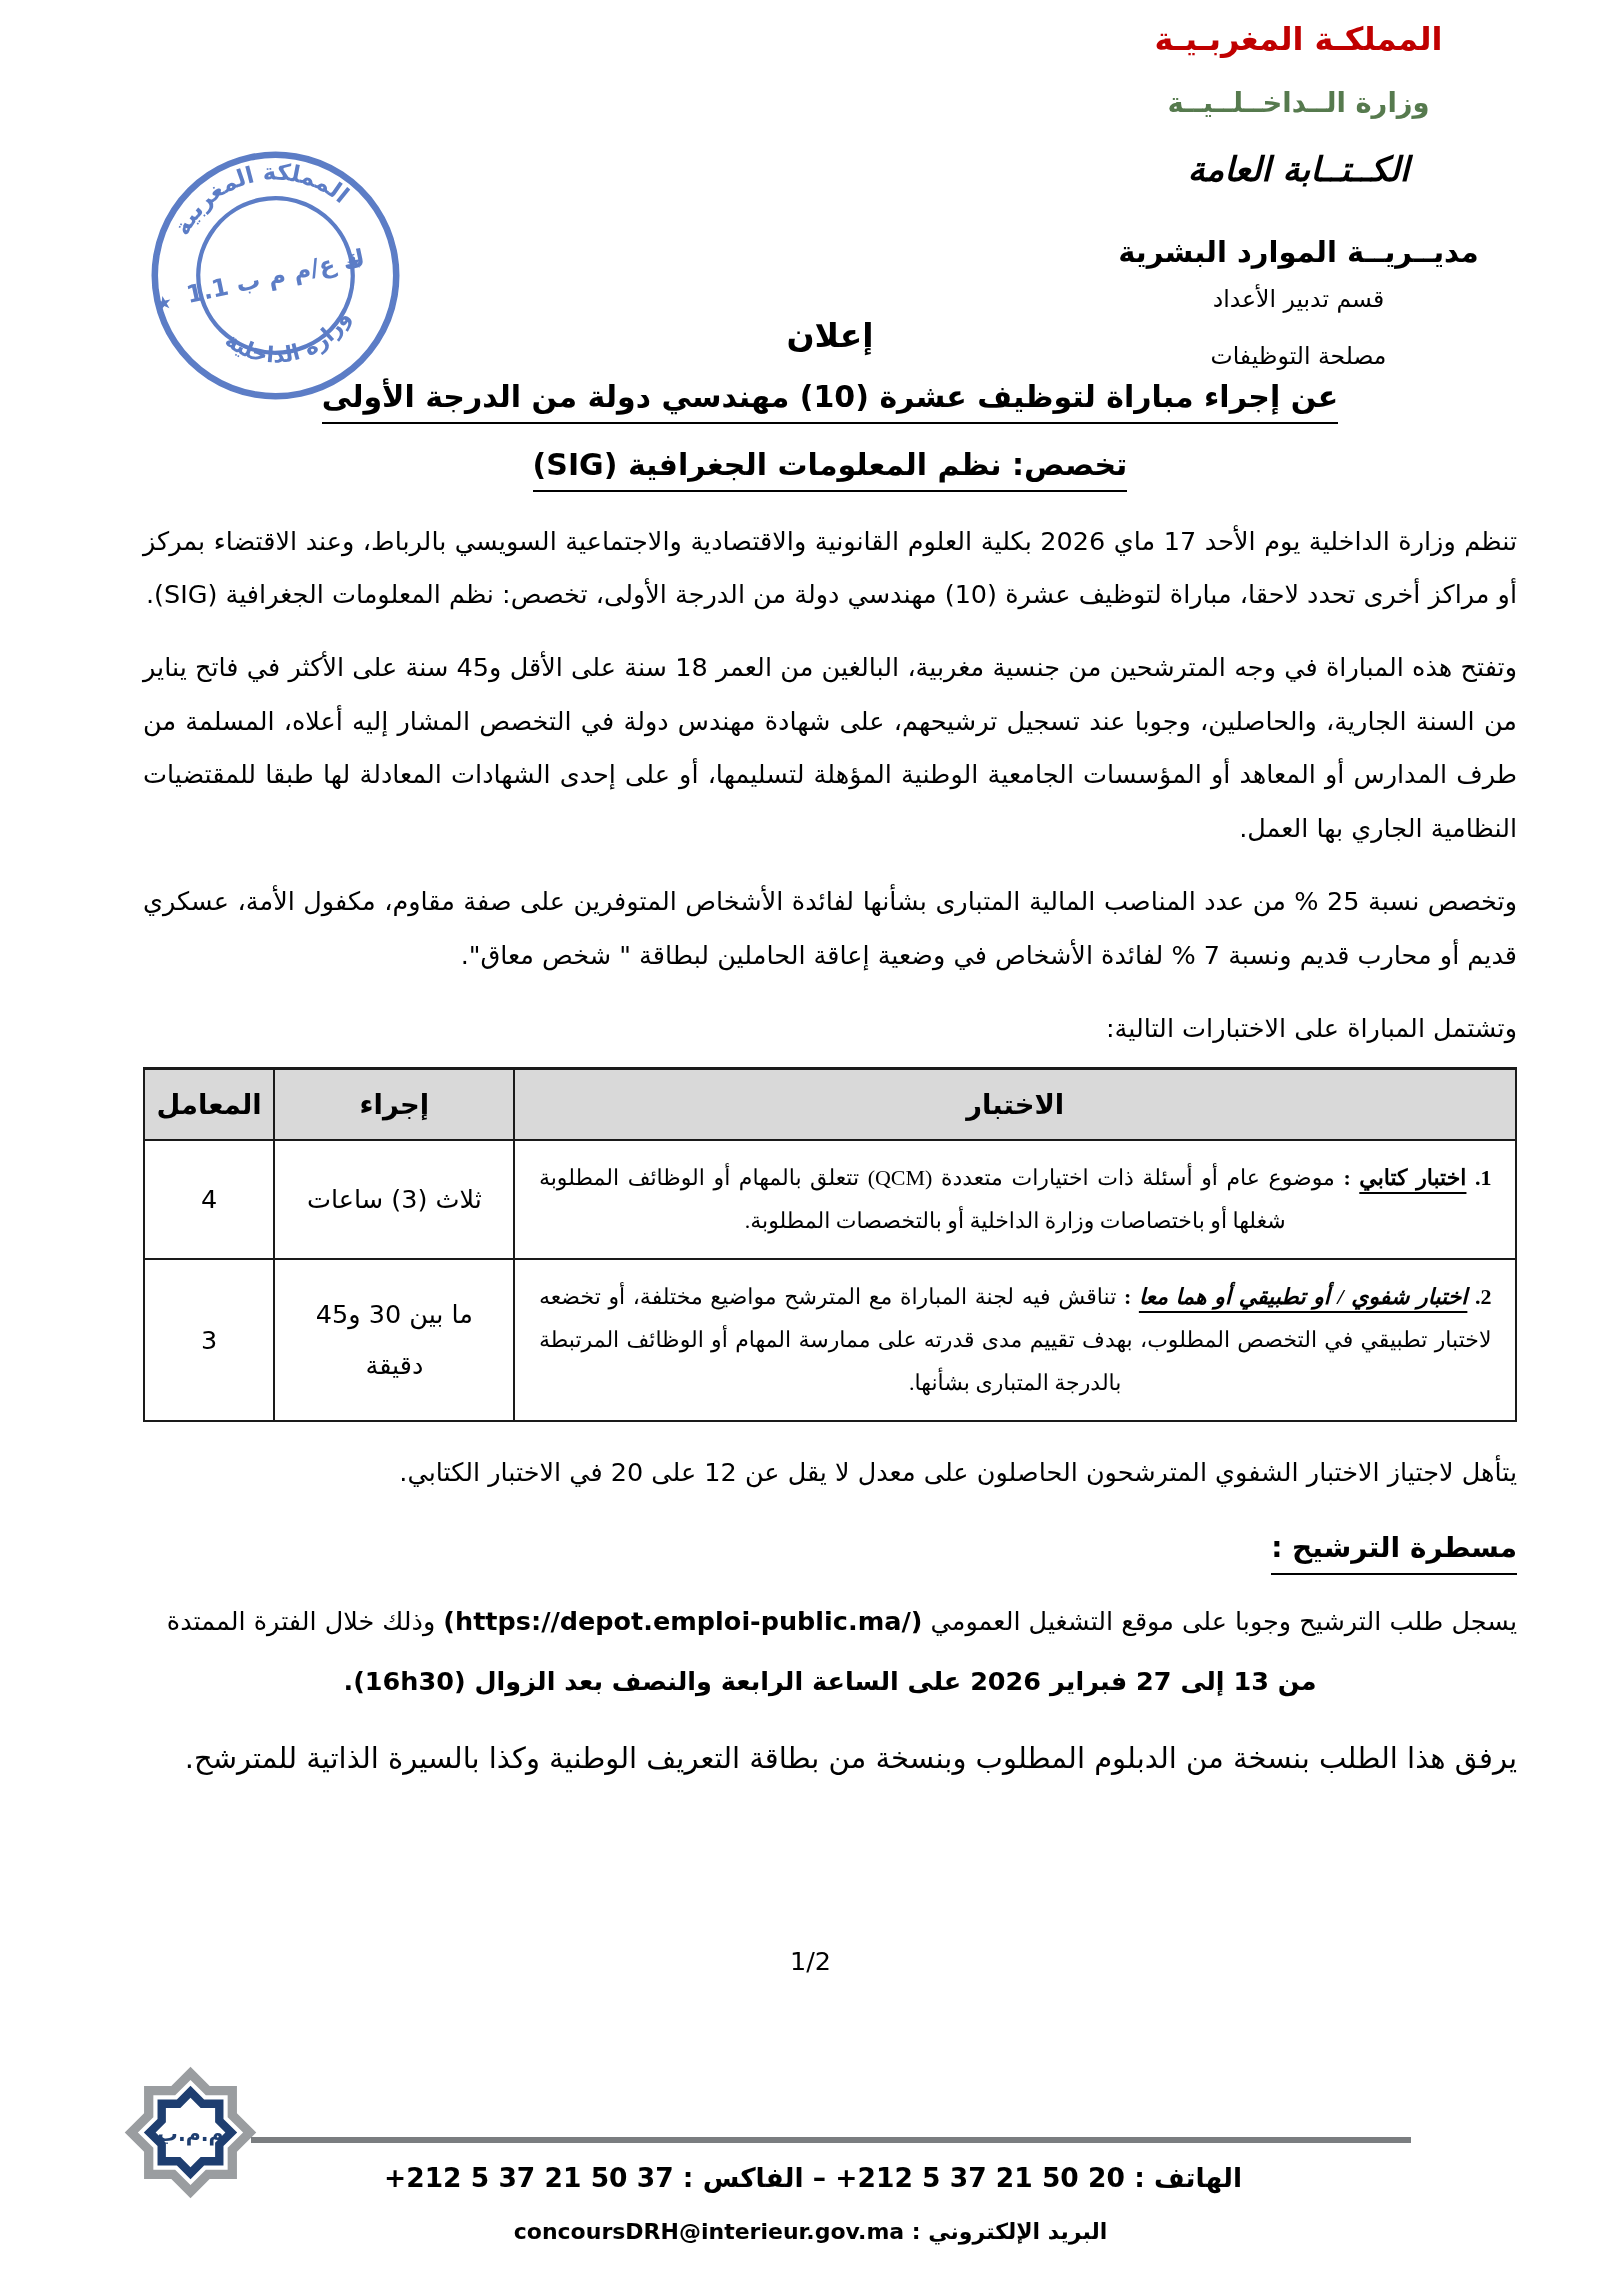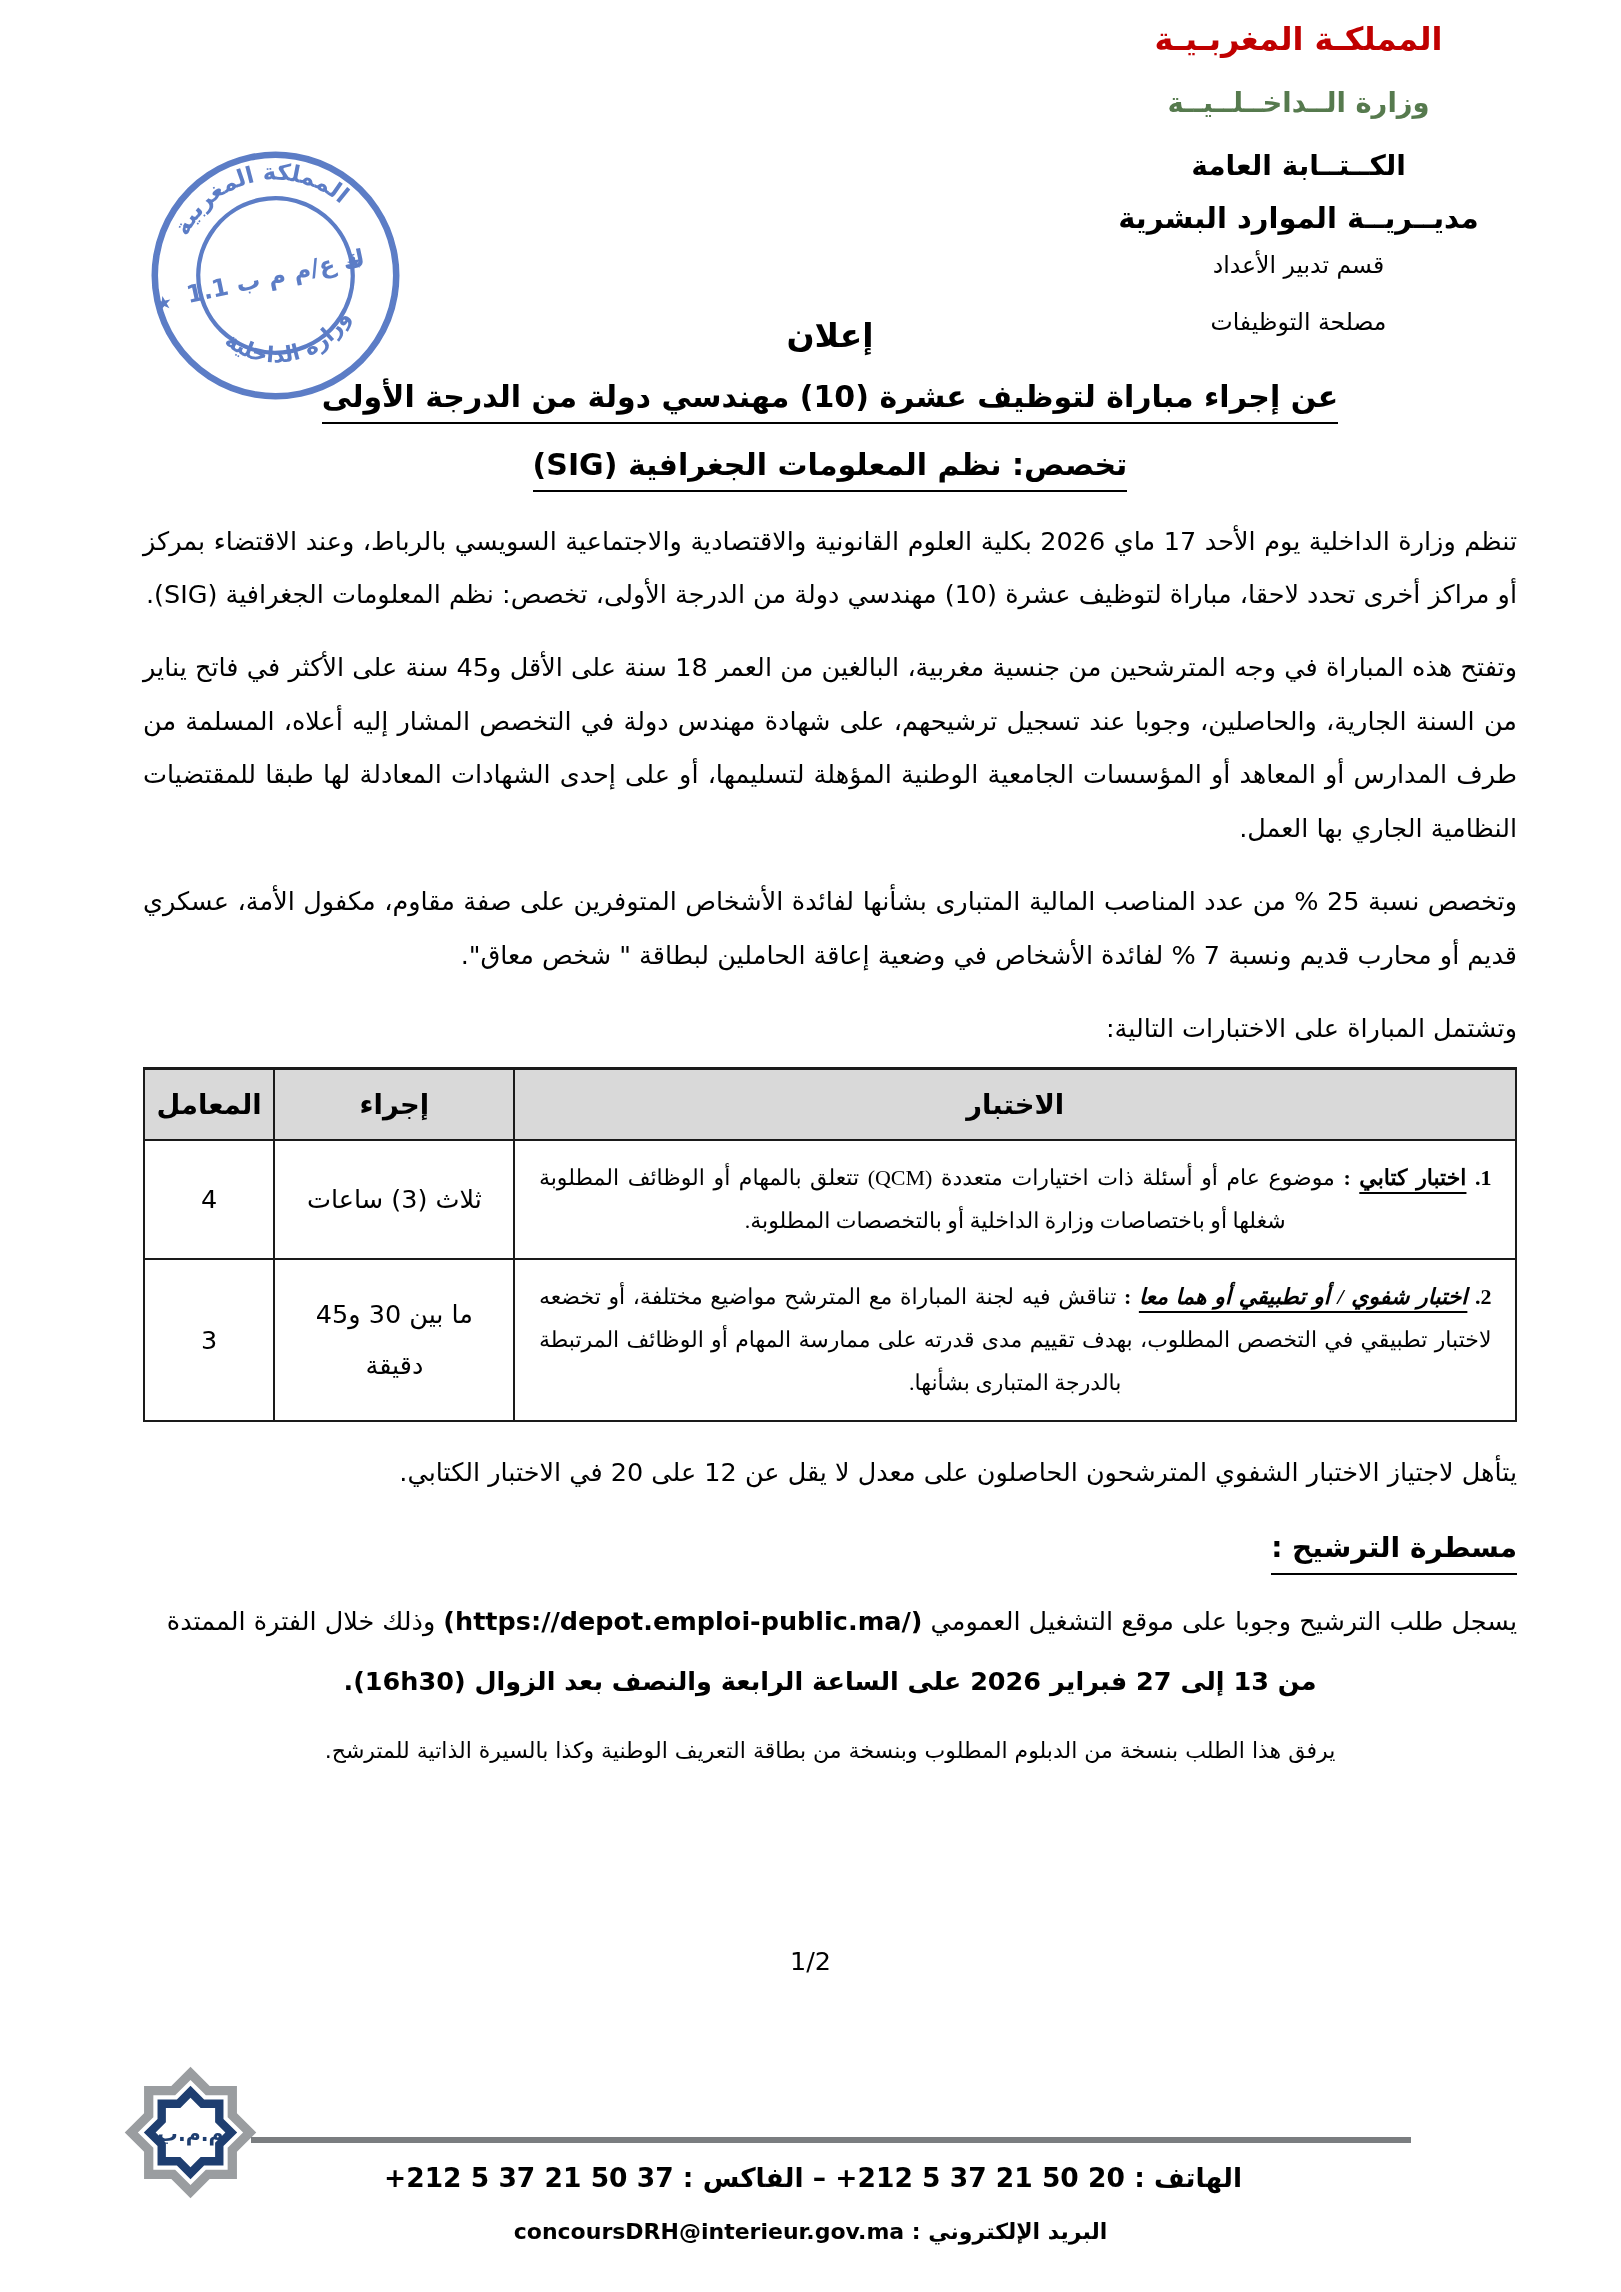--- a/index.html
+++ b/index.html
@@ -6,21 +6,21 @@
   .page {
     position:relative; width:1621px; height:2293px; background:#fff;
     overflow:hidden; direction:rtl; color:#000;
     font-family:"DejaVu Sans", sans-serif;
   }
 
   
   .header-block { position:absolute; top:19.6px; right:63px; width:519px; text-align:center; }
   .h-kingdom    { color:#c00000; font-size:32px; font-weight:bold; margin-bottom:29px; }
   .h-ministry   { color:#567a4e; font-size:27.4px; font-weight:bold; margin-bottom:31px; }
-  .h-secretariat{ font-size:28px; font-weight:bold; margin-bottom:19px; }
+  .h-secretariat{ font-size:34px; font-weight:bold; margin-bottom:46px;font-style:italic; }
   .h-directorate{ font-size:29px; font-weight:bold; margin-bottom:16px; }
   .h-division   { font-size:23.5px; margin-bottom:29px; }
   .h-service    { font-size:23.5px; }
 
   
   .stamp { position:absolute; top:145px; left:145px; width:261px; height:261px;
            transform:rotate(-12deg); opacity:.9; }
 
   
   .content { position:absolute; top:316px; right:104px; left:143px; }
@@ -45,21 +45,21 @@
   .row-num   { font-weight:bold; }
   .row-title { font-weight:bold; text-decoration:underline; text-underline-offset:6.9px; }
   .row-title.it { font-style:italic; }
 
   .qualification { font-size:25.5px; line-height:1.9; margin:5.9px 0 35px; text-align:right; }
   .section-heading { font-size:28px; font-weight:bold; margin:0 0 31px; }
   .section-heading .u { border-bottom:2.9px solid #000; padding-bottom:8.8px; }
 
   .reg-line1 { font-size:25.5px; line-height:2.1; text-align:justify; margin:0 0 7.8px; }
   .reg-line2 { font-size:25.5px; line-height:2.0; text-align:center; font-weight:bold; margin:0 0 21.6px; }
-  .attachment { font-size:22px; line-height:2.0; margin:0; text-align:center; }
+  .attachment { font-size:29px; line-height:2.0; margin:0; text-align:right; }
   .b { font-weight:bold; }
   .ltr { direction:ltr; unicode-bidi:isolate; }
 
   
   .page-number { position:absolute; top:1946px; left:0; right:0; text-align:center; font-size:25.5px; }
   .footer-logo { position:absolute; top:2064px; left:122px; width:137px; height:137px; }
   .footer-rule { position:absolute; top:2137px; left:251px; width:1160px; height:5.9px;
                  background:#7a7d80; }
   .footer-phone { position:absolute; top:2162px; left:137px; right:132px;
                   text-align:center; font-size:26.5px; font-weight:bold; }

